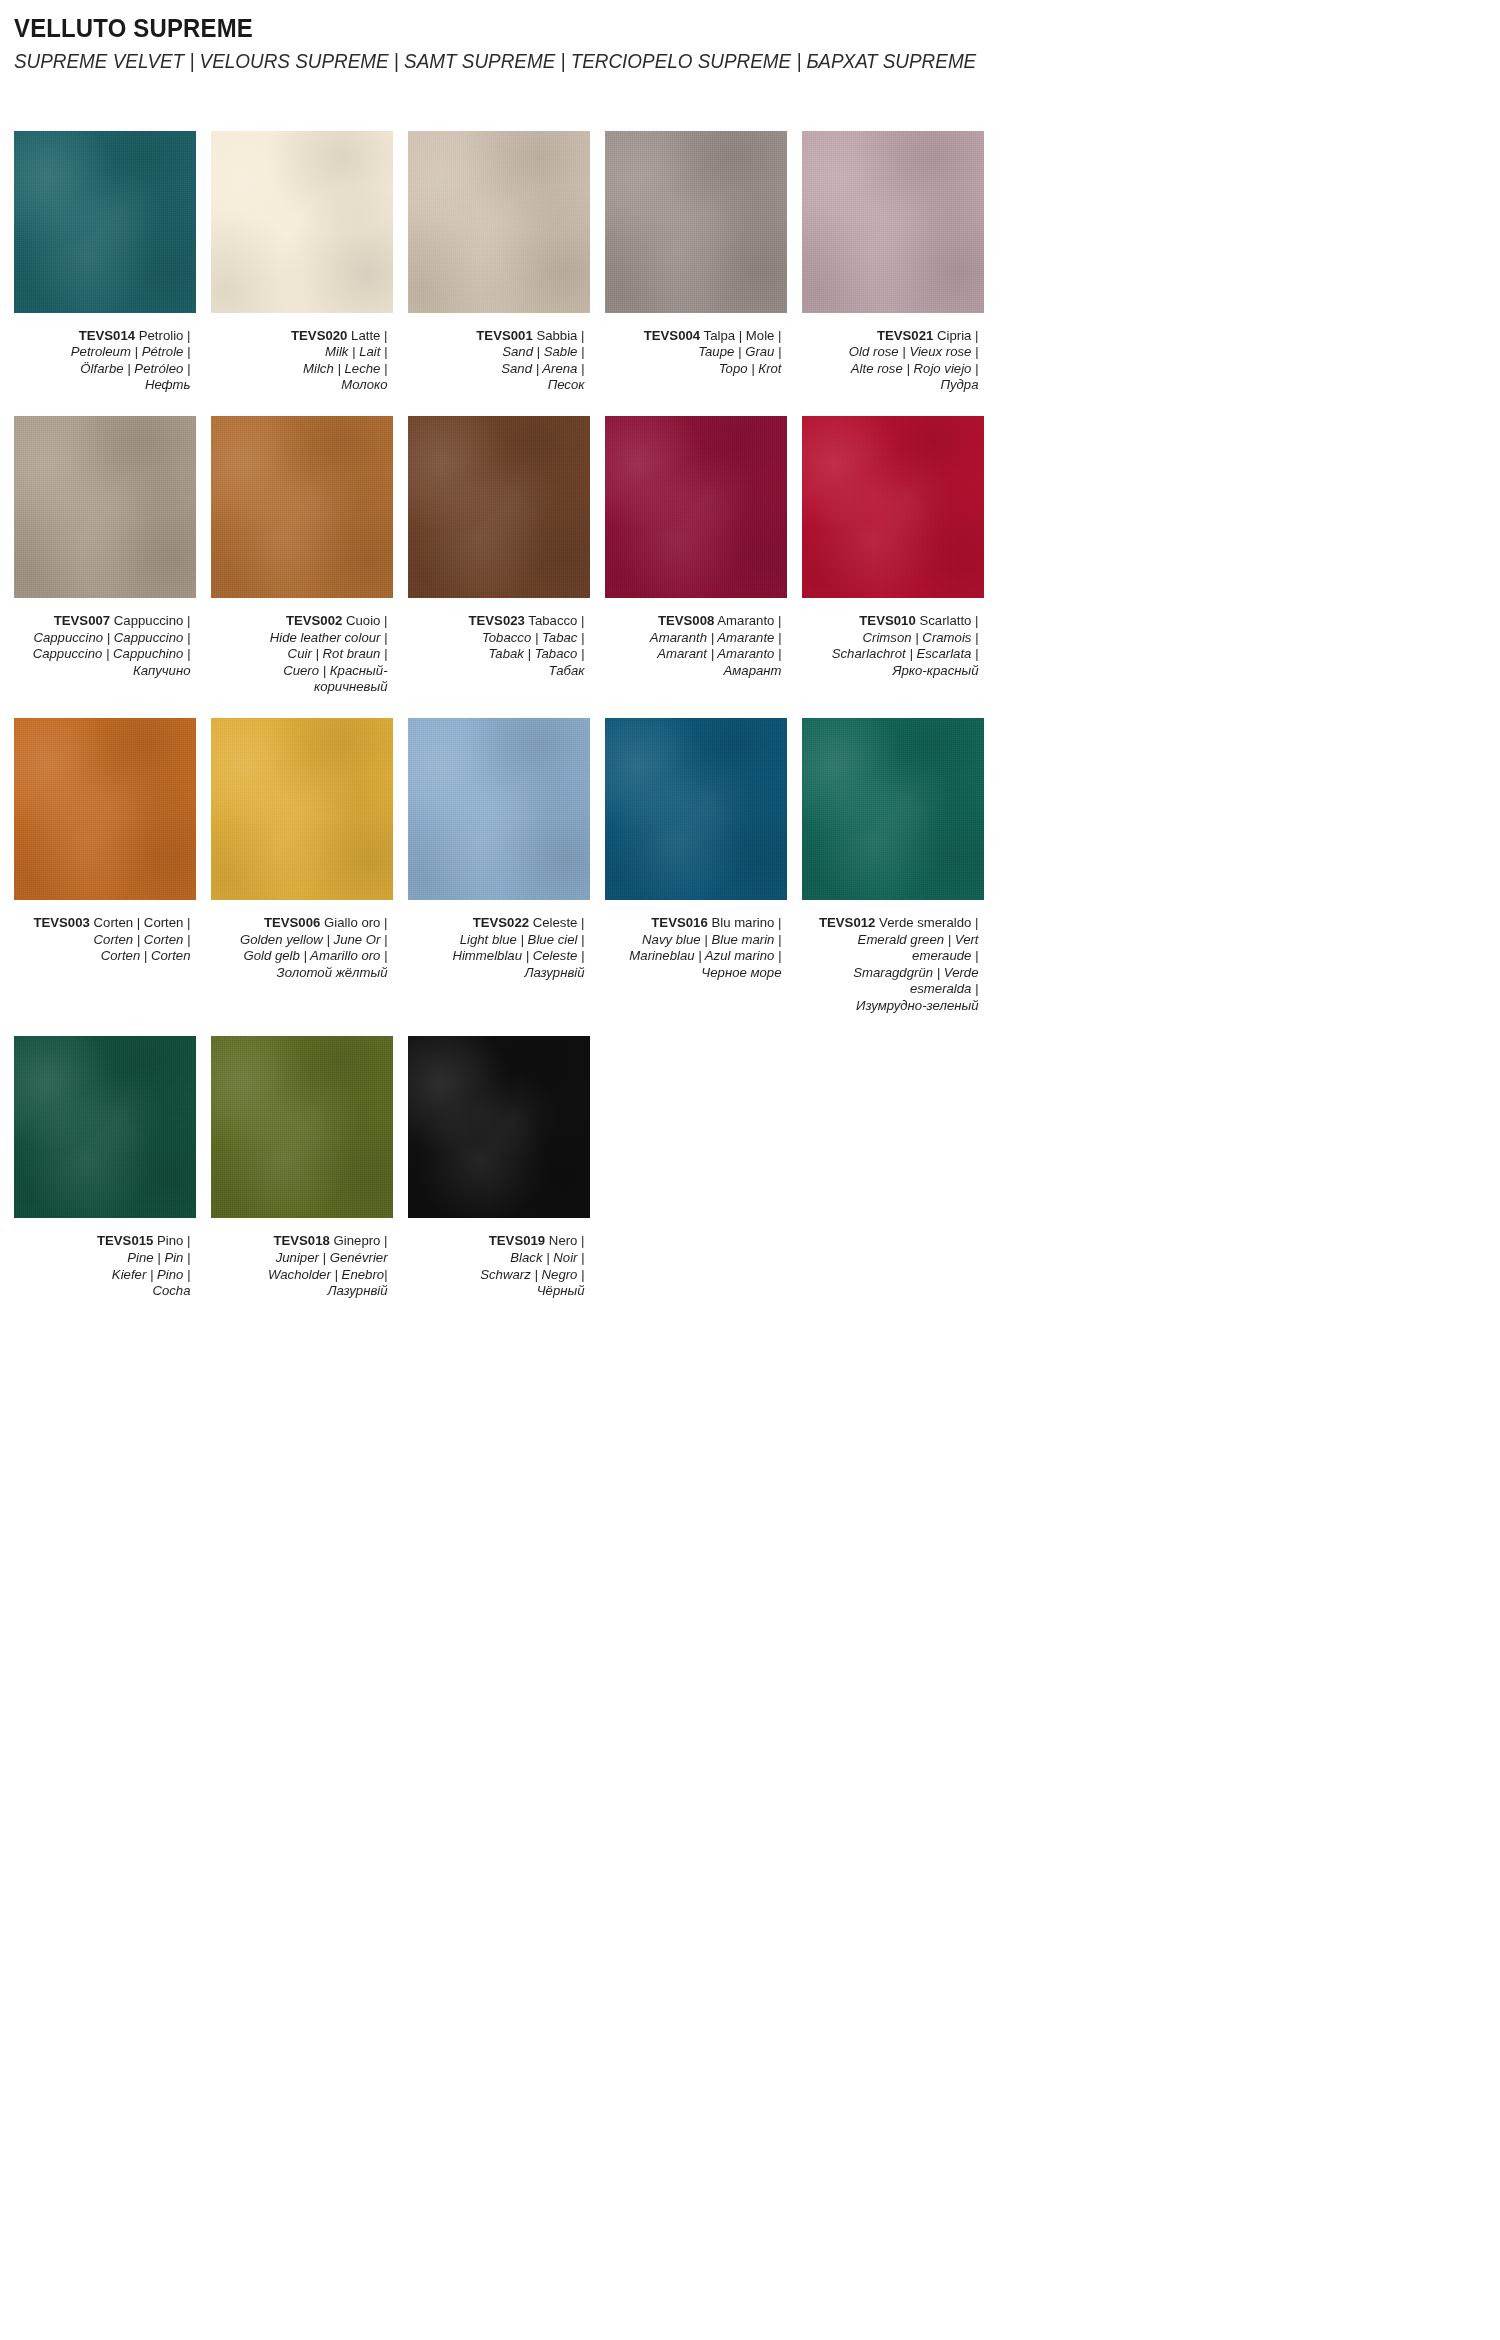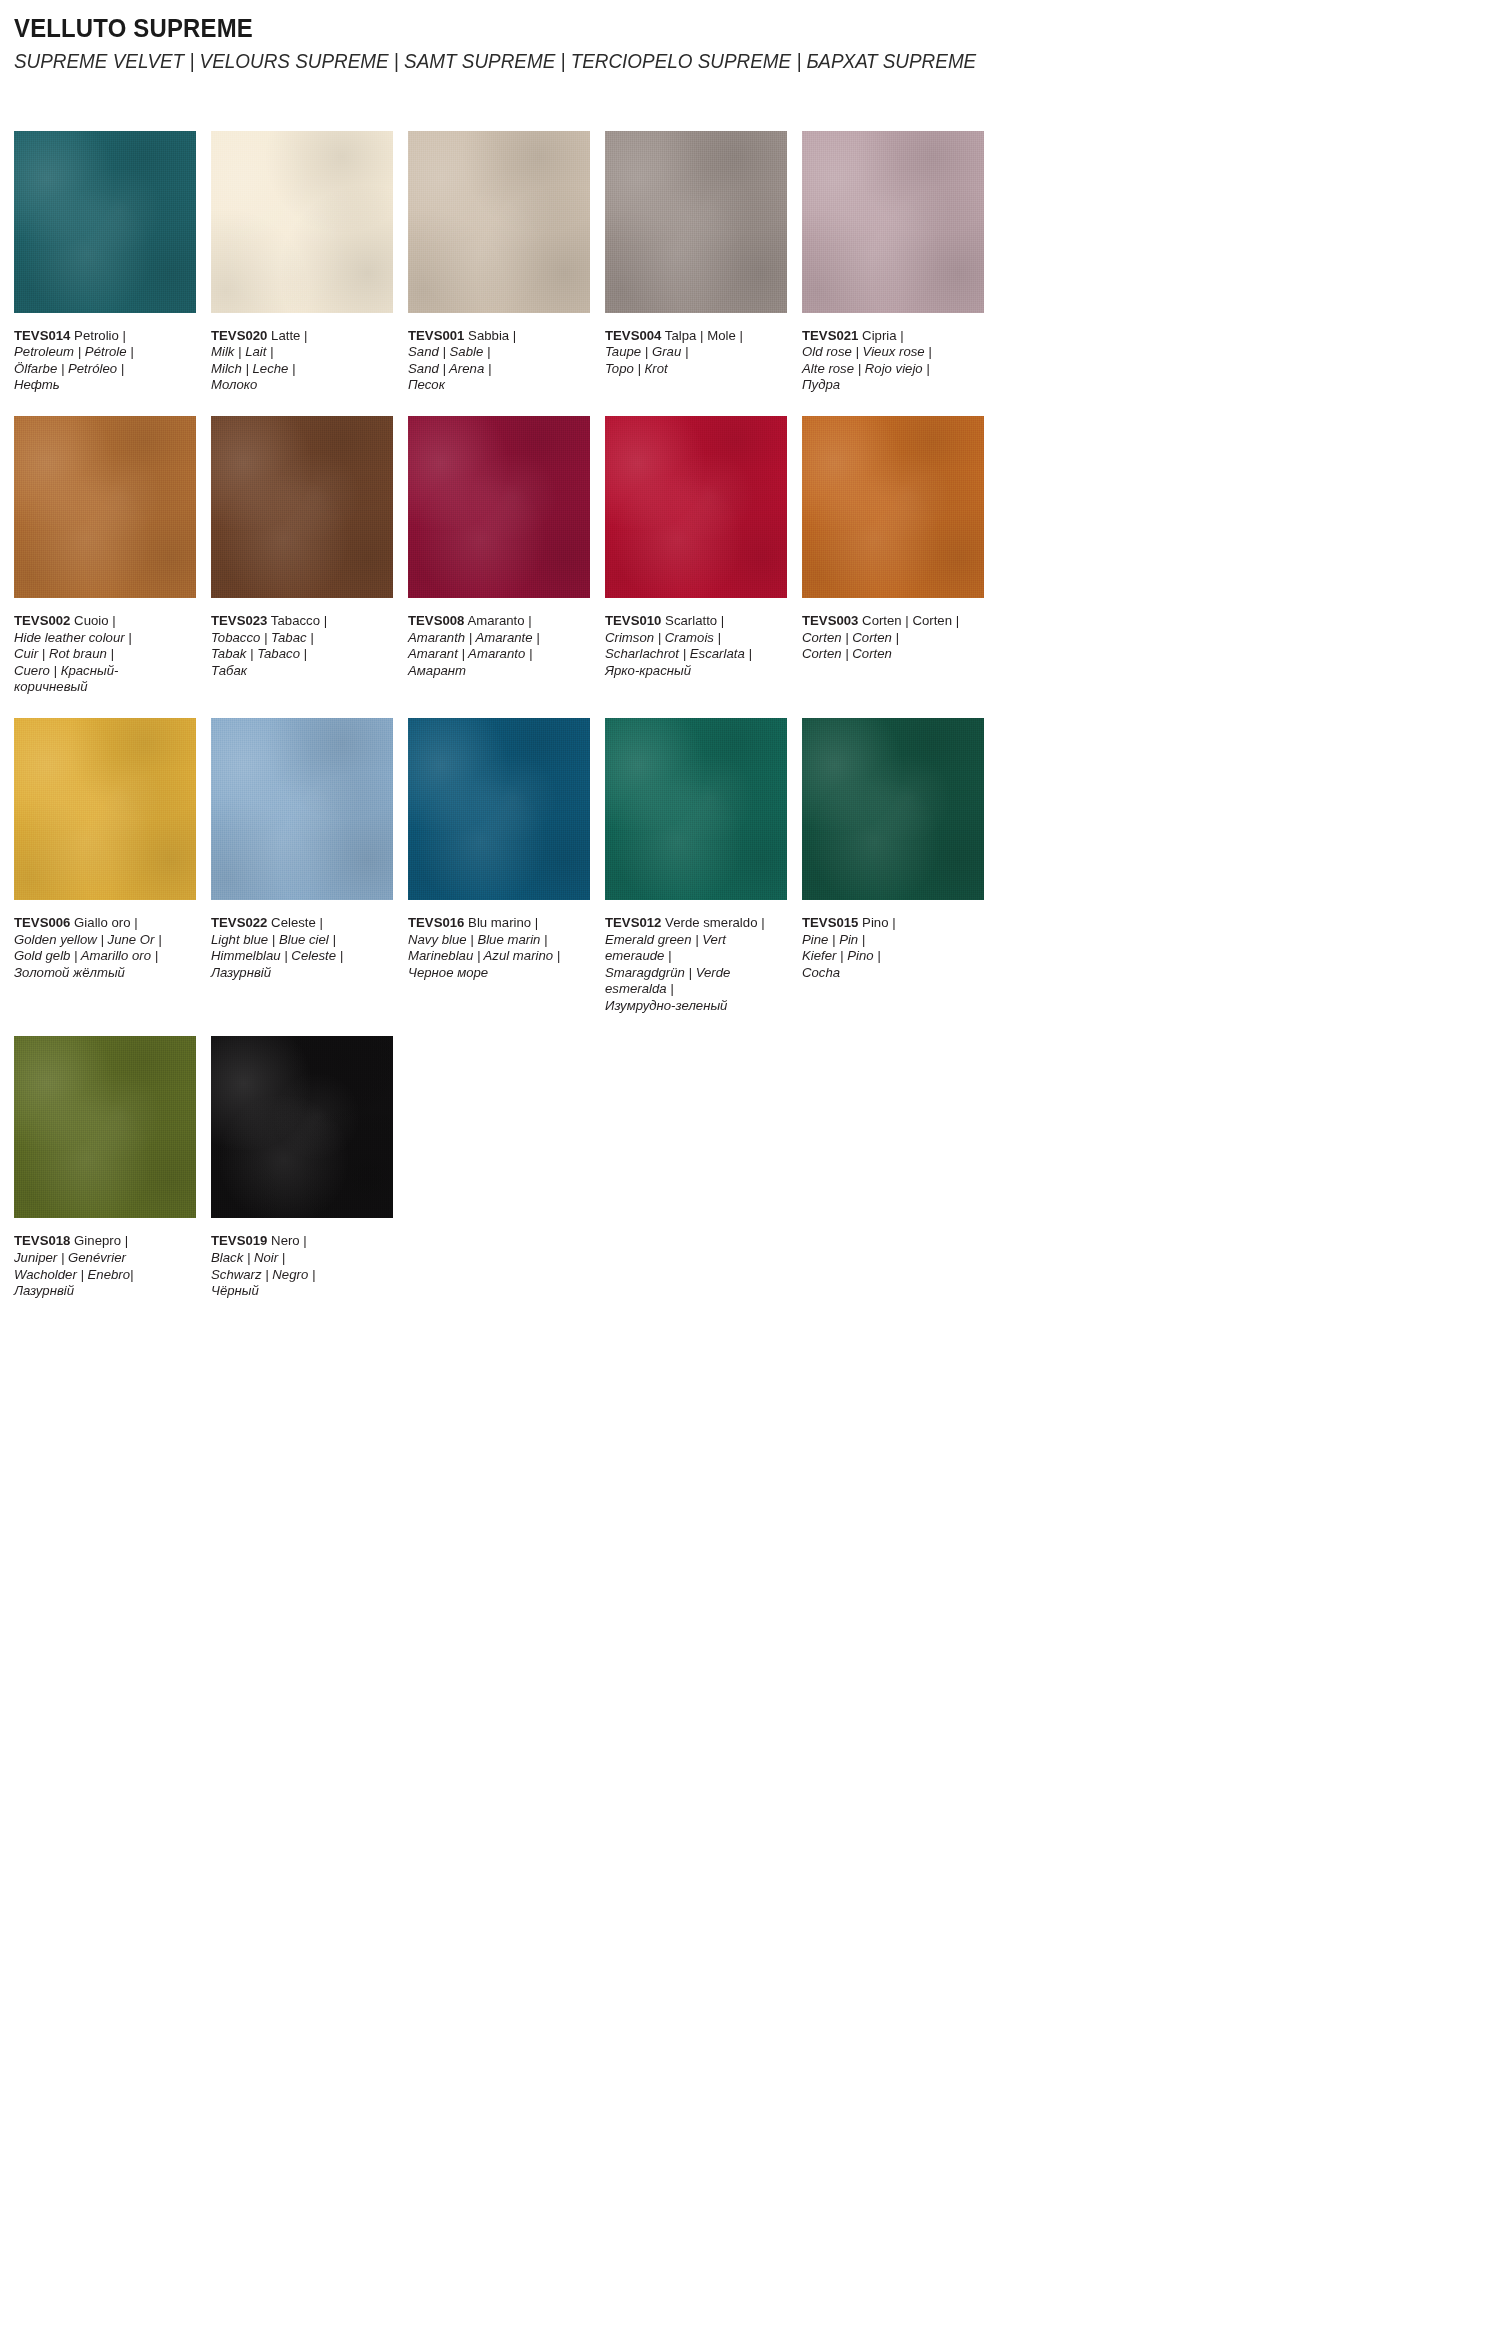--- a/index.html
+++ b/index.html
@@ -29,21 +29,21 @@
   }
 
   
   .grid{
     margin-top:58px;
     display:grid;
     grid-template-columns:repeat(5,182px);
     column-gap:15px;
     row-gap:0;
   }
-  .cell{width:182px;margin-bottom:22px;}
+  .cell{width:182px;margin-bottom:22px;text-align:right;}
 
   .swatch{
     width:182px;height:182px;
     position:relative;
     overflow:hidden;
     background-repeat:repeat;
   }
   
   .swatch::before{
     content:"";position:absolute;inset:0;
@@ -127,20 +127,29 @@
       <div class="cell">
         <div class="swatch" style="background-color: rgb(189, 164, 171);"></div>
         <div class="caption">
           <span class="l1"><span class="code">TEVS021</span> <span class="name">Cipria  |</span></span>
           <span class="tr">Old rose | Vieux rose |</span>
           <span class="tr">Alte rose | Rojo viejo |</span>
           <span class="tr">Пудра</span>
         </div>
       </div>
       <div class="cell">
+        <div class="swatch" style="background-color: rgb(171, 156, 140);"></div>
+        <div class="caption">
+          <span class="l1"><span class="code">TEVS007</span> <span class="name">Cappuccino |</span></span>
+          <span class="tr">Cappuccino | Cappuccino |</span>
+          <span class="tr">Cappuccino | Cappuchino |</span>
+          <span class="tr">Капучино</span>
+        </div>
+      </div>
+      <div class="cell">
         <div class="swatch" style="background-color: rgb(176, 110, 52);"></div>
         <div class="caption">
           <span class="l1"><span class="code">TEVS002</span> <span class="name">Cuoio |</span></span>
           <span class="tr">Hide leather colour |</span>
           <span class="tr">Cuir | Rot braun |</span>
           <span class="tr">Cuero | Красный-коричневый</span>
         </div>
       </div>
       <div class="cell">
         <div class="swatch" style="background-color: rgb(110, 67, 42);"></div>

